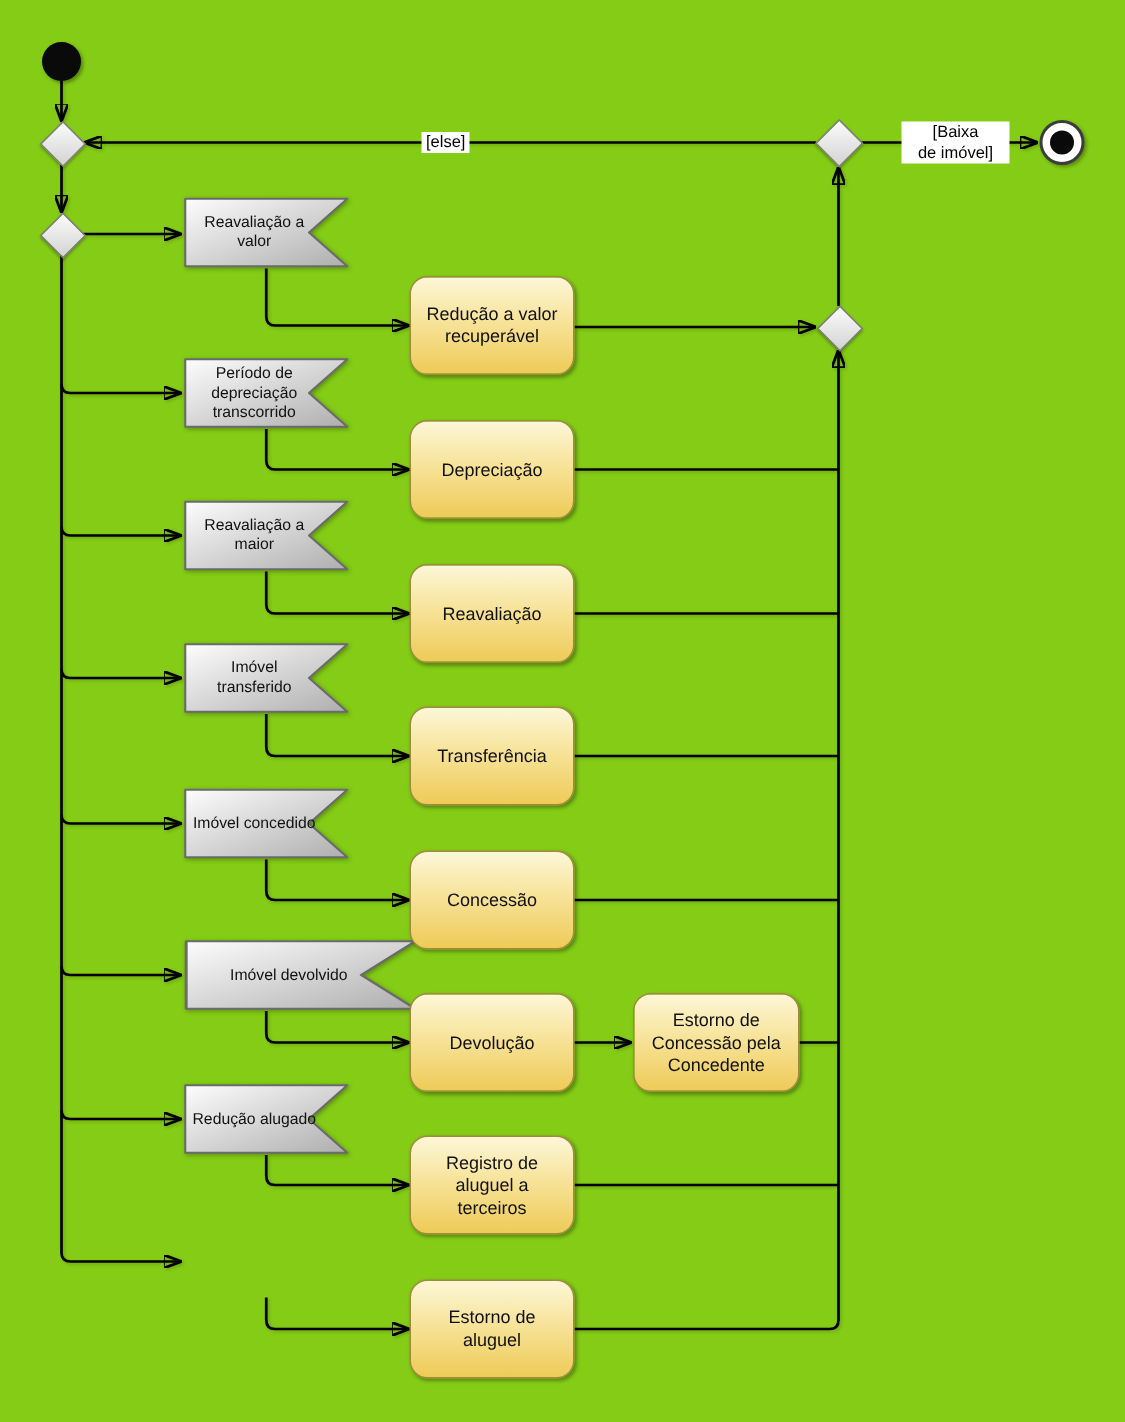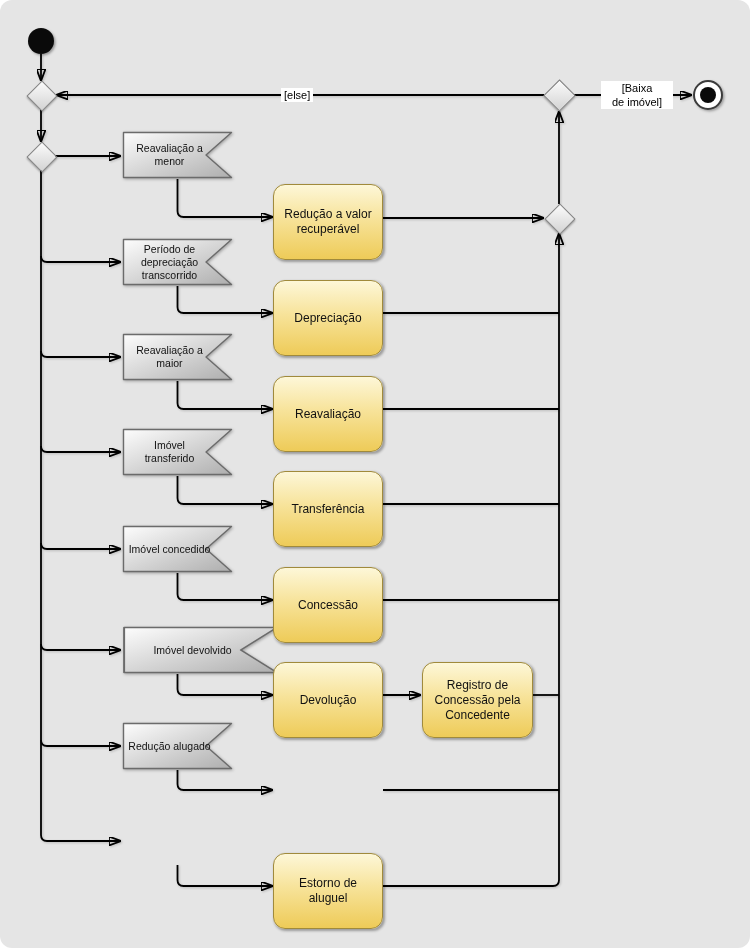--- a/index.html
+++ b/index.html
@@ -1,22 +1,21 @@
 <!DOCTYPE html>
 <html><head>
 <meta charset="utf-8">
 <style>
   html,body{margin:0;padding:0;background:#ffffff;}
   #canvas{
     position:relative;
     width:750px;height:948px;
-    background:#e5e5e5;
+    background:#84cc16;
     font-family:"Liberation Sans", sans-serif;
     overflow:hidden;
-    border-radius:12px;
   }
   
   #edges{
     position:absolute;left:0;top:0;width:750px;height:948px;
     filter:drop-shadow(1px 1px 1px rgba(0,0,0,0.18));
   }
   #edges path{fill:none;stroke:#000;stroke-width:1.8px;}
   
   .initial{
     position:absolute;left:28px;top:28px;width:26px;height:26px;
@@ -50,21 +49,21 @@
   .event svg path{
     fill:url(#gEvent);stroke:#6b6b6b;stroke-width:1.4px;stroke-linejoin:round;
   }
   .event .lbl{
     position:absolute;inset:0;display:flex;align-items:center;justify-content:center;
     text-align:center;font-size:10.5px;line-height:13px;color:#111;
     padding:0 22px 0 6px;
   }
   
   .action{
-    position:absolute;left:273px;width:110px;height:76px;
+    position:absolute;left:273px;width:110px;height:66px;
     box-sizing:border-box;
     background:linear-gradient(180deg,#fdf7d8 0%,#f7e39a 45%,#eecb58 100%);
     border:1.5px solid #a08a3c;border-radius:12px;
     box-shadow:1.5px 1.5px 2.5px rgba(0,0,0,0.32);
     display:flex;align-items:center;justify-content:center;
     text-align:center;font-size:12px;line-height:15px;color:#111;
     padding:0 10px;
   }
   .action.extra{left:422px;width:111px;}
   
@@ -156,21 +155,21 @@
   <div class="edge-label" id="lbl-else">[else]</div>
   <div class="edge-label" id="lbl-baixa">
     <div>[Baixa</div>
     <div>de imóvel]</div>
   </div>
 
   <div class="event" style="top:131px;">
     <svg viewBox="0 0 111 48" preserveAspectRatio="none">
         <path d="M1.5,1.5 L109.5,1.5 L84,24 L109.5,46.5 L1.5,46.5 Z"></path>
       </svg>
-    <span class="lbl">Reavaliação a menor</span>
+    <span class="lbl">Reavaliação a valor</span>
   </div>
   <div class="event" style="top:238px;">
     <svg viewBox="0 0 111 48" preserveAspectRatio="none">
         <path d="M1.5,1.5 L109.5,1.5 L84,24 L109.5,46.5 L1.5,46.5 Z"></path>
       </svg>
     <span class="lbl">Período de depreciação transcorrido</span>
   </div>
   <div class="event" style="top:333px;">
     <svg viewBox="0 0 111 48" preserveAspectRatio="none">
         <path d="M1.5,1.5 L109.5,1.5 L84,24 L109.5,46.5 L1.5,46.5 Z"></path>
@@ -201,16 +200,17 @@
       </svg>
     <span class="lbl">Redução alugado</span>
   </div>
 
   <div class="action" style="top:184px;">Redução a valor recuperável</div>
   <div class="action" style="top:376px;">Reavaliação</div>
   <div class="action" style="top:280px;">Depreciação</div>
   <div class="action" style="top:471px;">Transferência</div>
   <div class="action" style="top:567px;text-align:right;">Concessão</div>
   <div class="action" style="top:662px;">Devolução</div>
+  <div class="action" style="top:757px;">Registro de aluguel a terceiros</div>
   <div class="action" style="top:853px;">Estorno de aluguel</div>
-  <div class="action extra" style="top:662px;">Registro de Concessão pela Concedente</div>
+  <div class="action extra" style="top:662px;">Estorno de Concessão pela Concedente</div>
 
 </div>
 
 </body></html>

